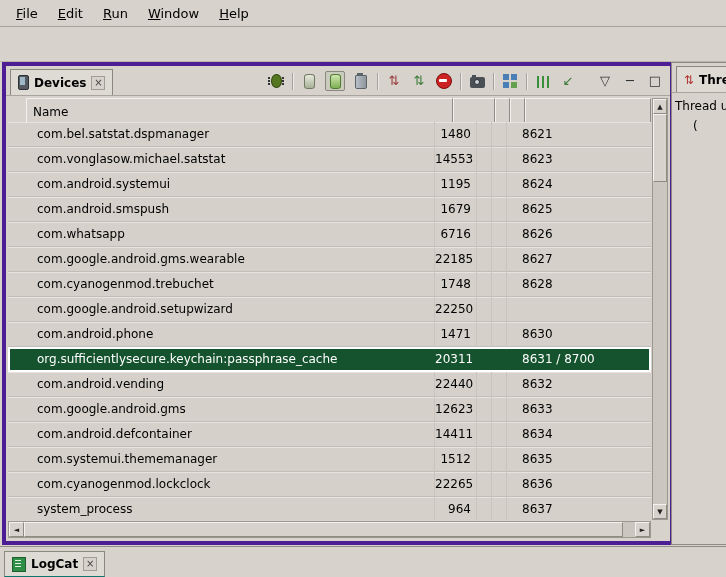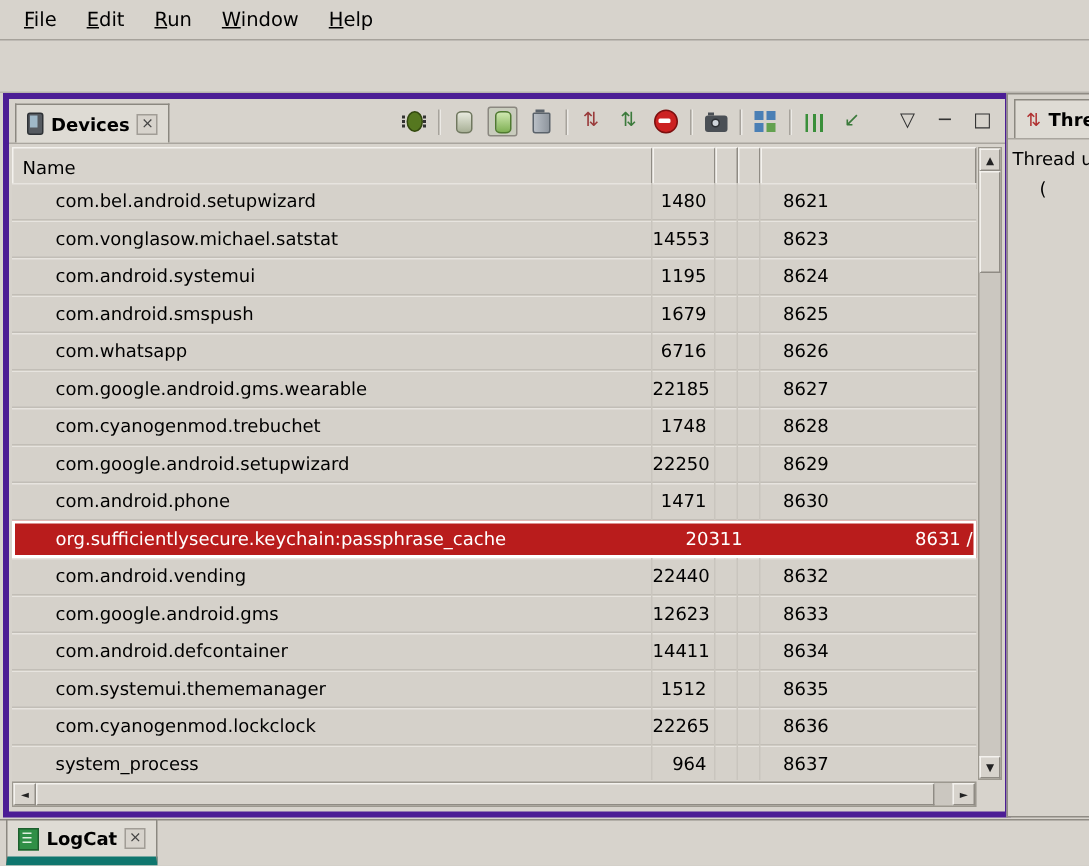--- a/index.html
+++ b/index.html
@@ -55,35 +55,35 @@
   .shape-grid{width:14px;height:14px;position:relative;}
   .shape-grid::before{content:"";position:absolute;top:0;left:0;width:6px;height:6px;background:#4a7fb5;
     box-shadow:8px 0 0 #4a7fb5,0 8px 0 #4a7fb5,8px 8px 0 #63a14f;}
   .shape-bars{width:13px;height:12px;background:repeating-linear-gradient(90deg,#3a8f3a 0 2px,transparent 2px 5px);margin-top:2px;}
   .shape-device{width:9px;height:13px;background:#555a60;border:1px solid #2e3236;border-radius:2px;position:relative;}
   .shape-device::before{content:"";position:absolute;left:1px;top:1px;width:5px;height:8px;background:#9fb8c8;}
   .shape-pages{width:12px;height:13px;background:#2f8f46;border:1px solid #1d5f2d;position:relative;}
   .shape-pages::before{content:"";position:absolute;left:2px;top:2px;width:6px;height:1px;background:#dff0df;
     box-shadow:0 3px 0 #dff0df,0 6px 0 #dff0df;}
   
-  .table-header{position:absolute;left:2px;top:32px;right:19px;height:28px;display:grid;
+  .table-header{position:absolute;left:20px;top:32px;right:19px;height:28px;display:grid;
     grid-template-columns:427px 42px 15px 15px 1fr;}
   .hcell{background:#d7d3cc;border-top:1px solid #f4f2ee;border-left:1px solid #f4f2ee;
     border-right:1px solid #8f8b84;border-bottom:1px solid #8f8b84;
     display:flex;align-items:center;padding-left:6px;box-sizing:border-box;}
   .table-body{position:absolute;left:2px;top:56px;right:19px;bottom:21px;overflow:hidden;background:#cfcbc4;}
   .row{display:grid;grid-template-columns:427px 42px 15px 15px 1fr;height:25px;line-height:25px;
     background:#d5d1ca;box-shadow:inset 0 1px 0 #e7e4df, inset 0 -1px 0 #c2beb7;cursor:default;}
   .row span{box-sizing:border-box;overflow:hidden;white-space:nowrap;}
   .cell-name{padding-left:29px;border-right:1px solid #c9c5be;}
   .cell-pid{text-align:right;padding-right:5px;border-right:1px solid #c9c5be;}
   .c3,.c4{border-right:1px solid #c9c5be;}
   .cell-port{padding-left:15px;}
-  .row.selected{background:#b91c1c;color:#fff;outline:2px solid #fff;outline-offset:-2px;position:relative;z-index:2;
-    box-shadow:none;gap:22px;}
+  .row.selected{background:#14532d;color:#fff;outline:2px solid #fff;outline-offset:-2px;position:relative;z-index:2;
+    box-shadow:none;}
   .row.selected span{border-right-color:transparent;}
   
   .vscroll{position:absolute;right:2px;top:32px;width:16px;bottom:21px;background:#cbc7c0;border:1px solid #9c988f;box-sizing:border-box;}
   .hscroll{position:absolute;left:2px;right:19px;bottom:3px;height:17px;background:#cbc7c0;border:1px solid #9c988f;box-sizing:border-box;}
   .sb-btn{position:absolute;background:#d7d3cc;border-top:1px solid #f4f2ee;border-left:1px solid #f4f2ee;
     border-right:1px solid #8f8b84;border-bottom:1px solid #8f8b84;
     display:flex;align-items:center;justify-content:center;font-size:7px;color:#222;box-sizing:border-box;}
   .vscroll .sb-up{top:0;left:0;right:0;height:15px;}
   .vscroll .sb-down{bottom:0;left:0;right:0;height:15px;}
   .vscroll .sb-thumb{position:absolute;top:15px;left:0;right:0;height:68px;background:#d7d3cc;
@@ -92,21 +92,21 @@
   .hscroll .sb-right{right:0;top:0;bottom:0;width:15px;}
   .hscroll .sb-thumb{position:absolute;left:15px;right:27px;top:0;bottom:0;background:#d7d3cc;
     border-top:1px solid #f4f2ee;border-left:1px solid #f4f2ee;border-right:1px solid #8f8b84;border-bottom:1px solid #8f8b84;box-sizing:border-box;}
   
   .threads-body{padding:6px 3px;font-size:12px;white-space:nowrap;}
   .threads-line2{margin-left:18px;margin-top:6px;}
   .threads-tab-icon{font-size:12px;color:#b03030;font-weight:normal;}
   
   .bottom-strip{position:absolute;left:0;right:0;bottom:0;height:30px;border-top:1px solid #8f8b84;
     background:#d7d3cc;display:flex;align-items:flex-end;}
-  .bottom-strip .tab{margin-bottom:0;height:24px;border-bottom:6px solid #0f766e;}
+  .bottom-strip .tab{margin-bottom:0;height:24px;border-bottom:1px solid #0f766e;}
 </style>
 </head>
 <body>
 
 <div class="menubar">
   <span class="menu-item">File</span>
   <span class="menu-item">Edit</span>
   <span class="menu-item">Run</span>
   <span class="menu-item">Window</span>
   <span class="menu-item">Help</span>
@@ -165,21 +165,21 @@
   <div class="table-header">
     <span class="hcell">Name</span>
     <span class="hcell"></span>
     <span class="hcell"></span>
     <span class="hcell"></span>
     <span class="hcell"></span>
   </div>
 
   <div class="table-body">
       <div class="row">
-    <span class="cell-name">com.bel.android.setupwizard</span>
+    <span class="cell-name">com.bel.satstat.dspmanager</span>
     <span class="cell-pid">1480</span>
     <span class="c3"></span>
     <span class="c4"></span>
     <span class="cell-port">8621</span>
   </div>
       <div class="row">
     <span class="cell-name">com.vonglasow.michael.satstat</span>
     <span class="cell-pid">14553</span>
     <span class="c3"></span>
     <span class="c4"></span>
@@ -218,21 +218,20 @@
     <span class="cell-pid">1748</span>
     <span class="c3"></span>
     <span class="c4"></span>
     <span class="cell-port">8628</span>
   </div>
       <div class="row">
     <span class="cell-name">com.google.android.setupwizard</span>
     <span class="cell-pid">22250</span>
     <span class="c3"></span>
     <span class="c4"></span>
-    <span class="cell-port">8629</span>
   </div>
       <div class="row">
     <span class="cell-name">com.android.phone</span>
     <span class="cell-pid">1471</span>
     <span class="c3"></span>
     <span class="c4"></span>
     <span class="cell-port">8630</span>
   </div>
       <div class="row selected">
     <span class="cell-name">org.sufficientlysecure.keychain:passphrase_cache</span>

